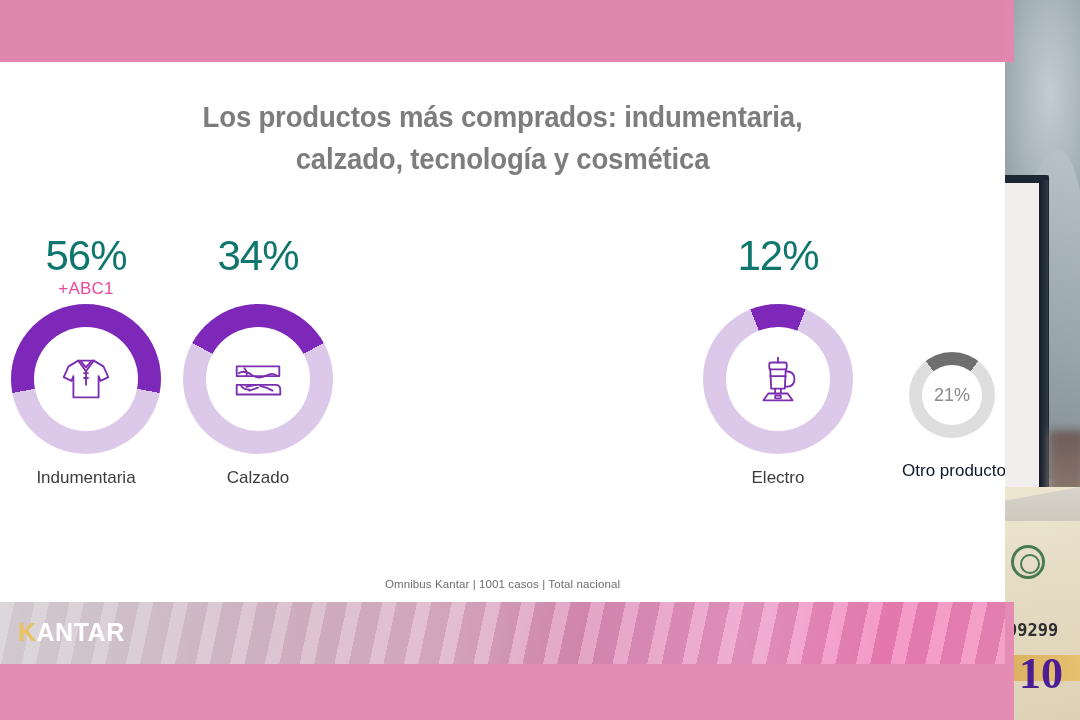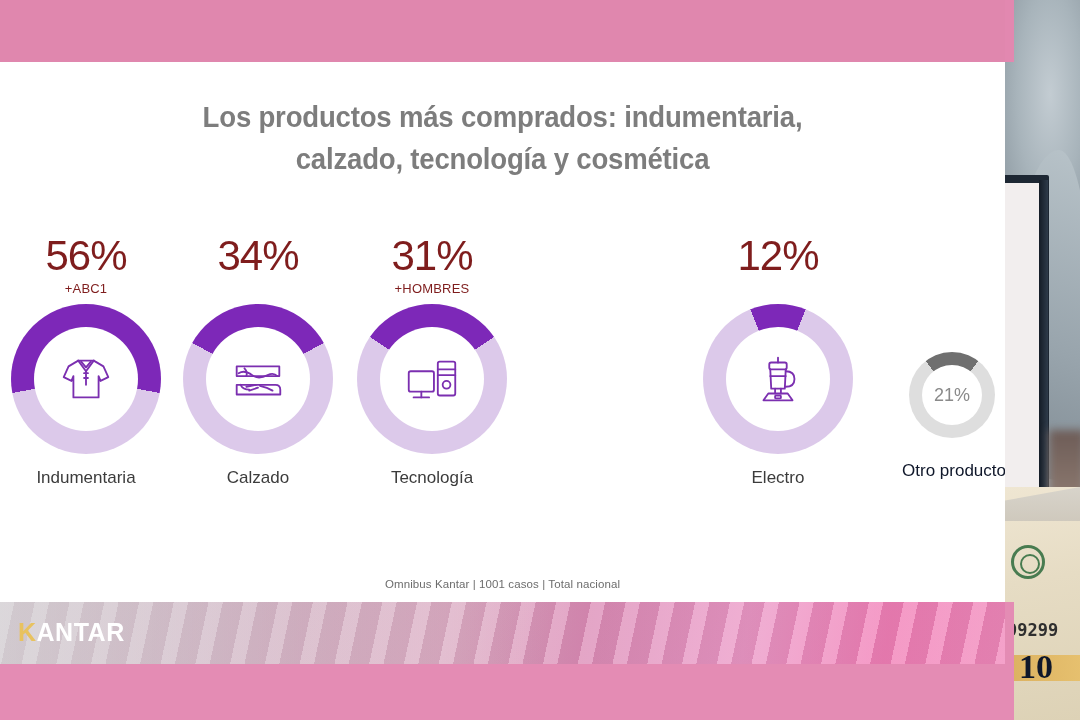--- a/index.html
+++ b/index.html
@@ -31,22 +31,22 @@
   .ps-bill-top { position:absolute; left:0; top:487px; width:75px; height:34px;
              background:linear-gradient(180deg,#d8d4cb,#cfc9bd);
              clip-path:polygon(0 40%,100% 0,100% 100%,0 100%); }
   .ps-seal { position:absolute; left:6px; top:545px; width:34px; height:34px;
              border:3px solid #2d6b3c; border-radius:50%; opacity:.85; }
   .ps-seal:after{content:"";position:absolute;left:6px;top:6px;width:16px;height:16px;
              border:2px solid #2d6b3c;border-radius:50%;}
   .ps-serial { position:absolute; left:2px; top:620px; width:76px;
                font-family:"DejaVu Sans Mono", monospace; font-size:17px;
                font-weight:bold; color:#2f2f2f; letter-spacing:0px; }
-  .ps-100 { position:absolute; left:14px; top:648px; font-size:34px; font-weight:bold;
-            color:#0f172a; font-family:"Liberation Serif", serif;text-align:right; }
+  .ps-100 { position:absolute; left:14px; top:648px; font-size:44px; font-weight:bold;
+            color:#4c1d95; font-family:"Liberation Serif", serif;text-align:right; }
   .ps-100band { position:absolute; left:0; top:655px; width:75px; height:26px;
             background:linear-gradient(90deg,#d9a441,#e8b955); opacity:.75; }
   .ps-pinkedge-top { position:absolute; left:0; top:0; width:9px; height:62px; background:#e288b0; }
   .ps-pinkedge-bot { position:absolute; left:0; top:602px; width:9px; height:118px; background:#e48cb4; }
 
   
   .slide { position:absolute; left:0; top:0; width:1005px; height:720px; background:#ffffff; }
 
   .header-band { position:absolute; left:0; top:0; width:1005px; height:62px;
                  background:#e087ae; }
@@ -54,23 +54,23 @@
   
   .title { position:absolute; left:0; top:96px; width:1005px; text-align:center;
            color:#7d7d7d; font-size:29px; font-weight:bold; line-height:42px;
            letter-spacing:-0.2px; font-family:"Liberation Sans", sans-serif;
            transform:scaleX(0.95); transform-origin:center top; }
 
   
   .metrics { position:absolute; left:0; top:232px; width:880px; height:300px; }
   .metric { position:absolute; top:0; width:172px; text-align:center; }
 
-  .pct { font-size:42px; font-weight:normal; color:#7f1d1d; line-height:48px;
+  .pct { font-size:42px; font-weight:normal; color:#0f766e; line-height:48px;
          letter-spacing:-1px; }
-  .sub { font-size:13px; color:#7f1d1d; line-height:18px; height:18px;
+  .sub { font-size:17px; color:#ec4899; line-height:18px; height:18px;
          letter-spacing:0.2px; }
 
   .donut-wrap { position:relative; width:150px; height:150px; margin:6px auto 0 auto; }
   .donut { position:absolute; inset:0; border-radius:50%; }
   .donut-hole { position:absolute; left:23px; top:23px; width:104px; height:104px;
                 background:#ffffff; border-radius:50%; }
   .icon-slot { position:absolute; left:23px; top:23px; width:104px; height:104px;
                display:flex; align-items:center; justify-content:center; }
 
   .cat { margin-top:12px; font-size:17px; color:#3c3c3c; line-height:24px; }
@@ -157,40 +157,20 @@
                 <path d="M10 38 h40 c3 0 5 2 5 5 v5 h-45 z"></path>
                 <path d="M14 38 c2 4 5 5 9 5"></path>
                 <path d="M20 40 l10 -2"></path>
                 <path d="M23 44 l9 -3"></path>
                 <path d="M34 39 c5 1 10 3 13 5"></path>
               </svg>
             </div>
           </div>
           <div class="cat">Calzado</div>
         </div>
-        <div class="metric" style="left: 346px;">
-          <div class="pct">31%</div>
-          <div class="sub">+HOMBRES</div>
-          <div class="donut-wrap">
-            <div class="donut" style="background: conic-gradient(from -55.800000000000004deg, #7d28b8 0deg 111.60000000000001deg, #dcc9ea 111.60000000000001deg 360deg);"></div>
-            <div class="donut-hole"></div>
-            <div class="icon-slot">
-              <svg width="62" height="62" viewBox="0 0 64 64" fill="none" stroke="#7b2fb0" stroke-width="1.9" stroke-linejoin="round" stroke-linecap="round">
-                <rect x="8" y="24" width="26" height="21" rx="2"></rect>
-                <path d="M21 45 v6"></path>
-                <path d="M13 51 h16"></path>
-                <rect x="38" y="14" width="18" height="35" rx="2"></rect>
-                <path d="M38 22 h18"></path>
-                <path d="M38 28 h18"></path>
-                <circle cx="47" cy="38" r="4"></circle>
-              </svg>
-            </div>
-          </div>
-          <div class="cat">Tecnología</div>
-        </div>
         <div class="metric" style="left: 692px;">
           <div class="pct">12%</div>
           <div class="sub"></div>
           <div class="donut-wrap">
             <div class="donut" style="background: conic-gradient(from -21.6deg, #7d28b8 0deg 43.2deg, #dcc9ea 43.2deg 360deg);"></div>
             <div class="donut-hole"></div>
             <div class="icon-slot">
               <svg width="62" height="62" viewBox="0 0 64 64" fill="none" stroke="#7b2fb0" stroke-width="1.9" stroke-linejoin="round" stroke-linecap="round">
                 <path d="M32 10 v5"></path>
                 <rect x="23" y="15" width="18" height="7" rx="2"></rect>

